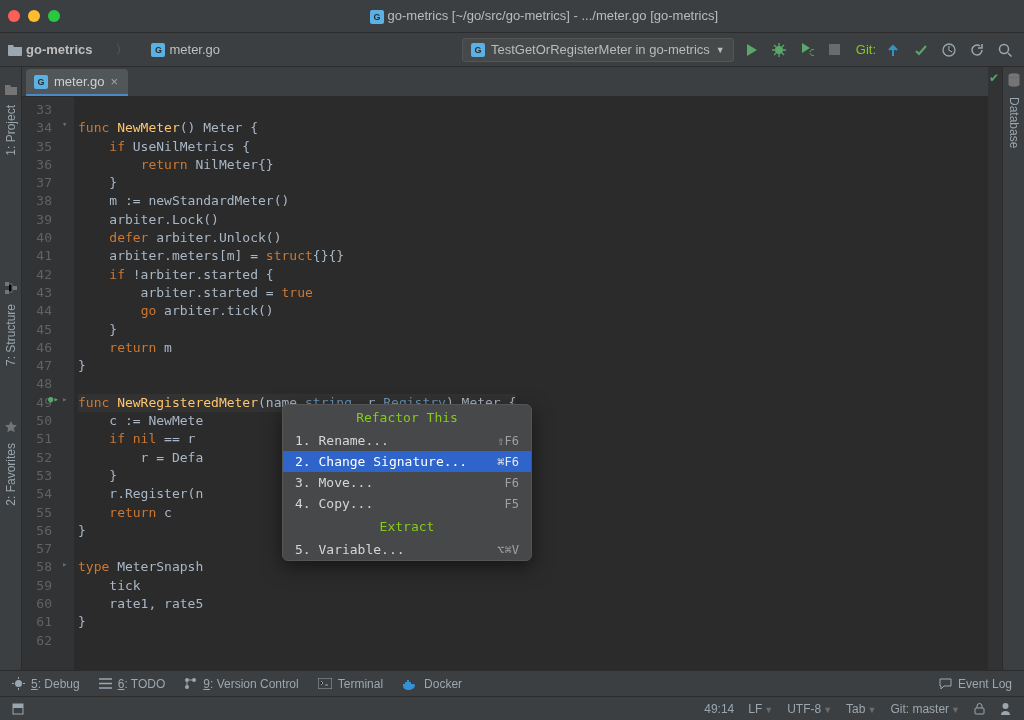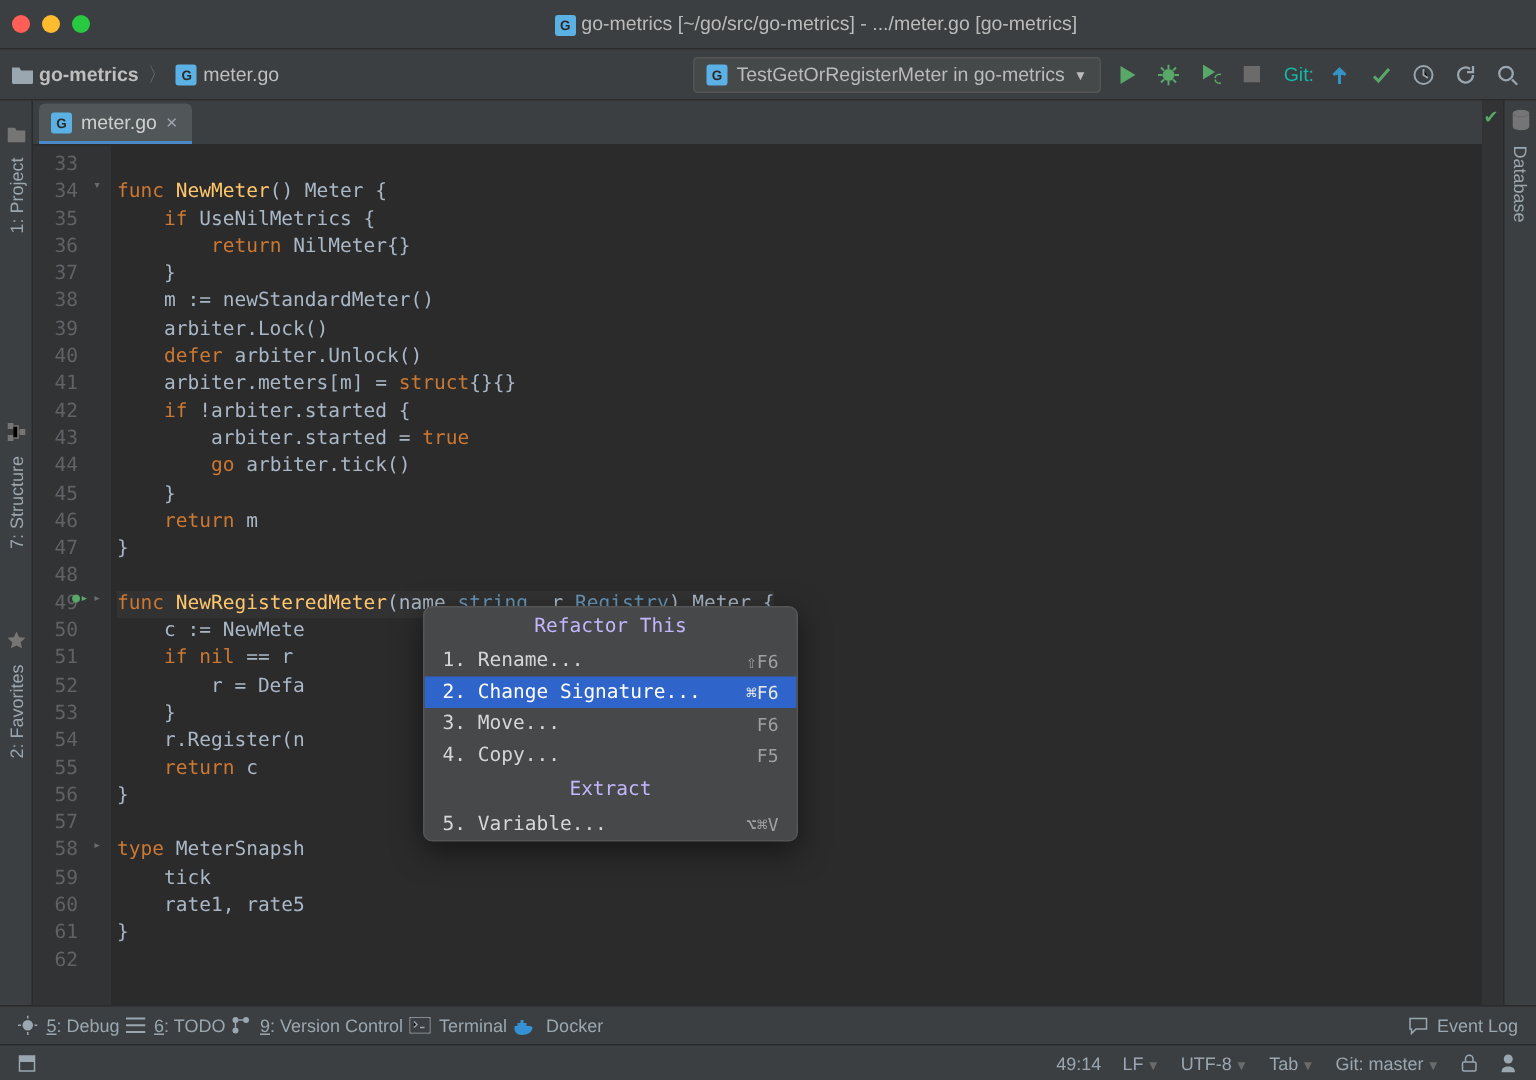--- a/index.html
+++ b/index.html
@@ -30,34 +30,34 @@
   
   .toolbar {
     height: 34px;
     background: #3c3f41;
     display: flex;
     align-items: center;
     padding: 0 8px;
     gap: 6px;
     border-bottom: 1px solid #2b2b2b;
   }
-  .breadcrumb { display: flex; align-items: center; gap: 6px; font-size: 13px; }
+  .breadcrumb { display: flex; align-items: center; gap: 23px; font-size: 13px; }
   .bc-item { display: flex; align-items: center; gap: 4px; color: #bfbfbf; }
   .bc-sep { color: #6b6b6b; }
   .folder-icon { color: #9aa7b0; }
   .go-icon { display:inline-block; width:14px; height:14px; background:#5bb1e3; border-radius:2px; font-size:9px; color:#2b2b2b; text-align:center; line-height:14px; font-weight:bold; }
   .runconfig {
     display: flex; align-items: center; gap: 6px;
     background: #45494a; border: 1px solid #555; border-radius: 3px;
     padding: 2px 8px; height: 24px; color: #bbb;
   }
   .tbtn { width: 22px; height: 22px; display:flex; align-items:center; justify-content:center; color:#9aa7b0; }
   .tbtn.green { color:#59a869; }
   .tbtn.dim { color:#6b6b6b; }
-  .git-label { color:#14b8a6; margin-left:4px; }
+  .git-label { color:#84cc16; margin-left:4px; }
   .spacer { flex:1; }
   
   .body { flex:1; display:flex; position:relative; }
   .left-gutter {
     width: 22px; background:#3c3f41; border-right:1px solid #2b2b2b;
     display:flex; flex-direction:column; align-items:center; position:relative;
   }
   .left-gutter .vlabel { writing-mode: vertical-rl; transform: rotate(180deg); color:#9aa7b0; font-size:12px; margin-top:10px; }
   .left-gutter .side-icon { color:#757575; margin-top: 18px; }
   
@@ -99,30 +99,30 @@
   .caret-info {
     height:22px; background:#3c3f41; color:#8a8a8a; font-size:12px;
     padding-left:126px; display:flex; align-items:center; border-top:1px solid #2b2b2b;
   }
   
   .popup {
     position:absolute; left:260px; top:307px; width:250px;
     background:#46484a; border:1px solid #555; border-radius:6px;
     box-shadow:0 6px 20px rgba(0,0,0,0.5); overflow:hidden; z-index:10;
   }
-  .popup .section { text-align:center; color:#c4b5fd; padding:5px 0; font-size:13px; }
+  .popup .section { text-align:center; color:#84cc16; padding:5px 0; font-size:13px; }
   .popup .item { display:flex; align-items:flex-end; padding:3px 12px; color:#d6d6d6; font-size:13px; }
   .popup .item .label { flex:1; }
   .popup .item .sc { color:#a0a0a0; font-size:12px; }
   .popup .item.sel { background:#2f65ca; color:#fff; }
   .popup .item.sel .sc { color:#e8e8e8; }
 
   
   .toolbtm {
-    height:26px; background:#3c3f41; display:flex; align-items:center; padding:0 12px; gap:4px;
+    height:26px; background:#3c3f41; display:flex; align-items:center; padding:0 12px; gap:19px;
     border-top:1px solid #2b2b2b; color:#9aa7b0; font-size:12px;
   }
   .toolbtm .titem { display:flex; align-items:center; gap:6px; }
   .toolbtm .titem u { text-decoration: underline; }
   
   .statusbar {
     height:24px; background:#3c3f41; border-top:1px solid #2b2b2b;
     display:flex; align-items:center; padding:0 12px; gap:14px; color:#9aa7b0; font-size:12px;
   }
   .statusbar .chev { font-size:9px; color:#6b6b6b; margin-left:2px; }

